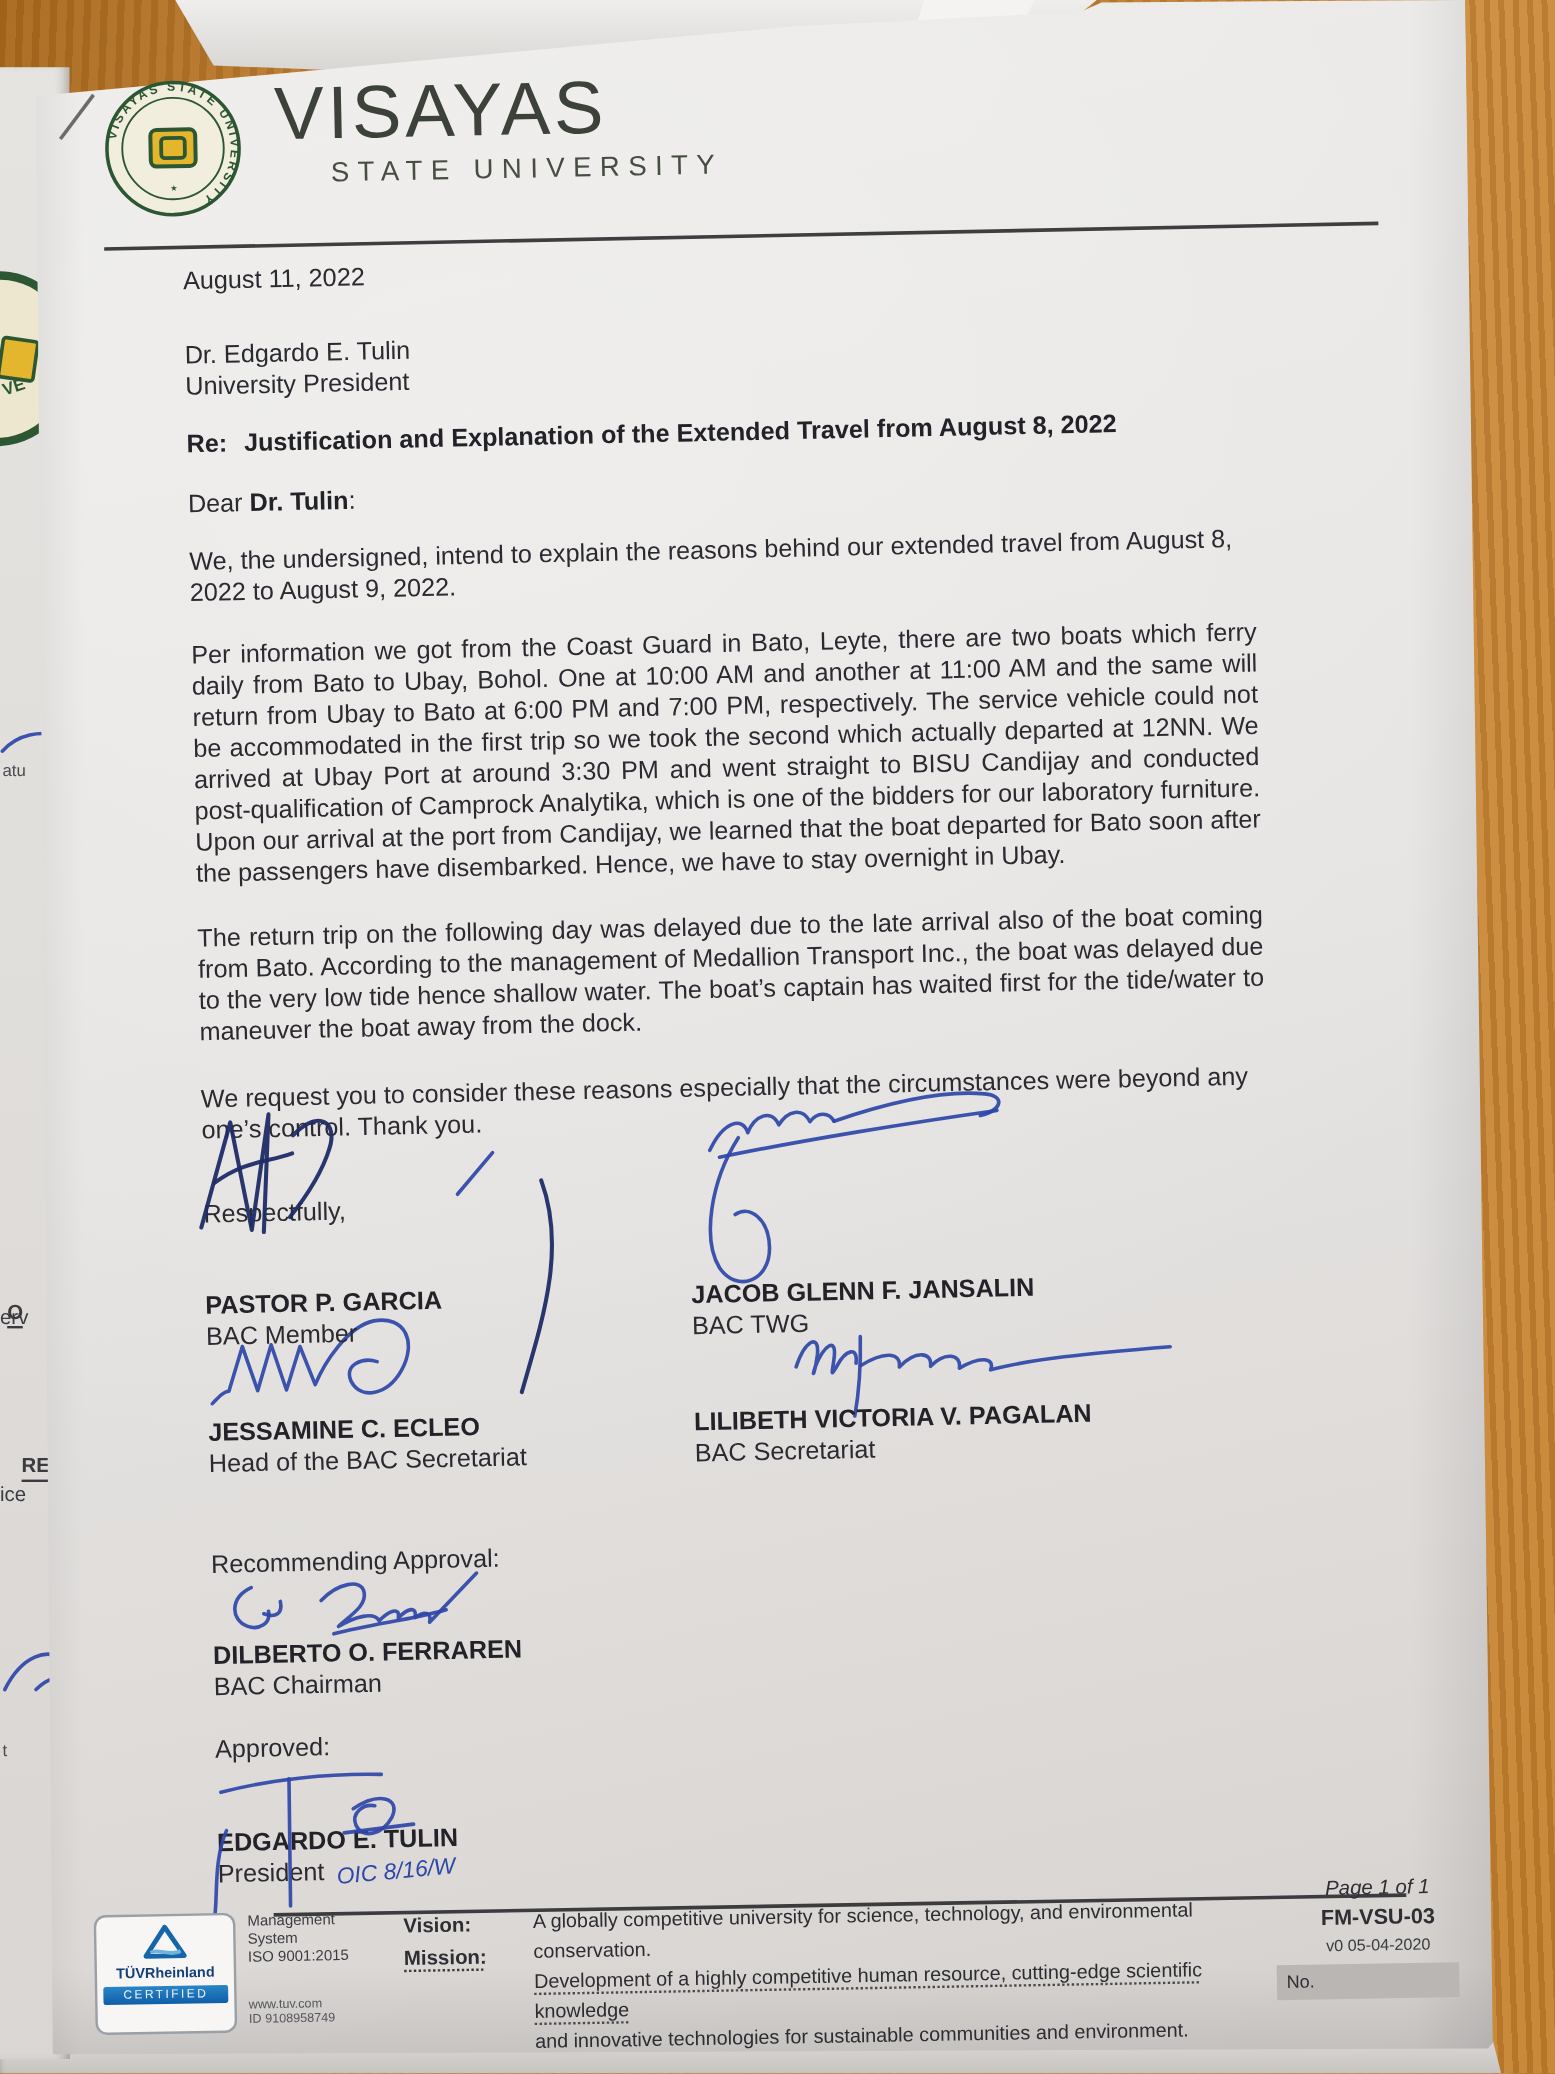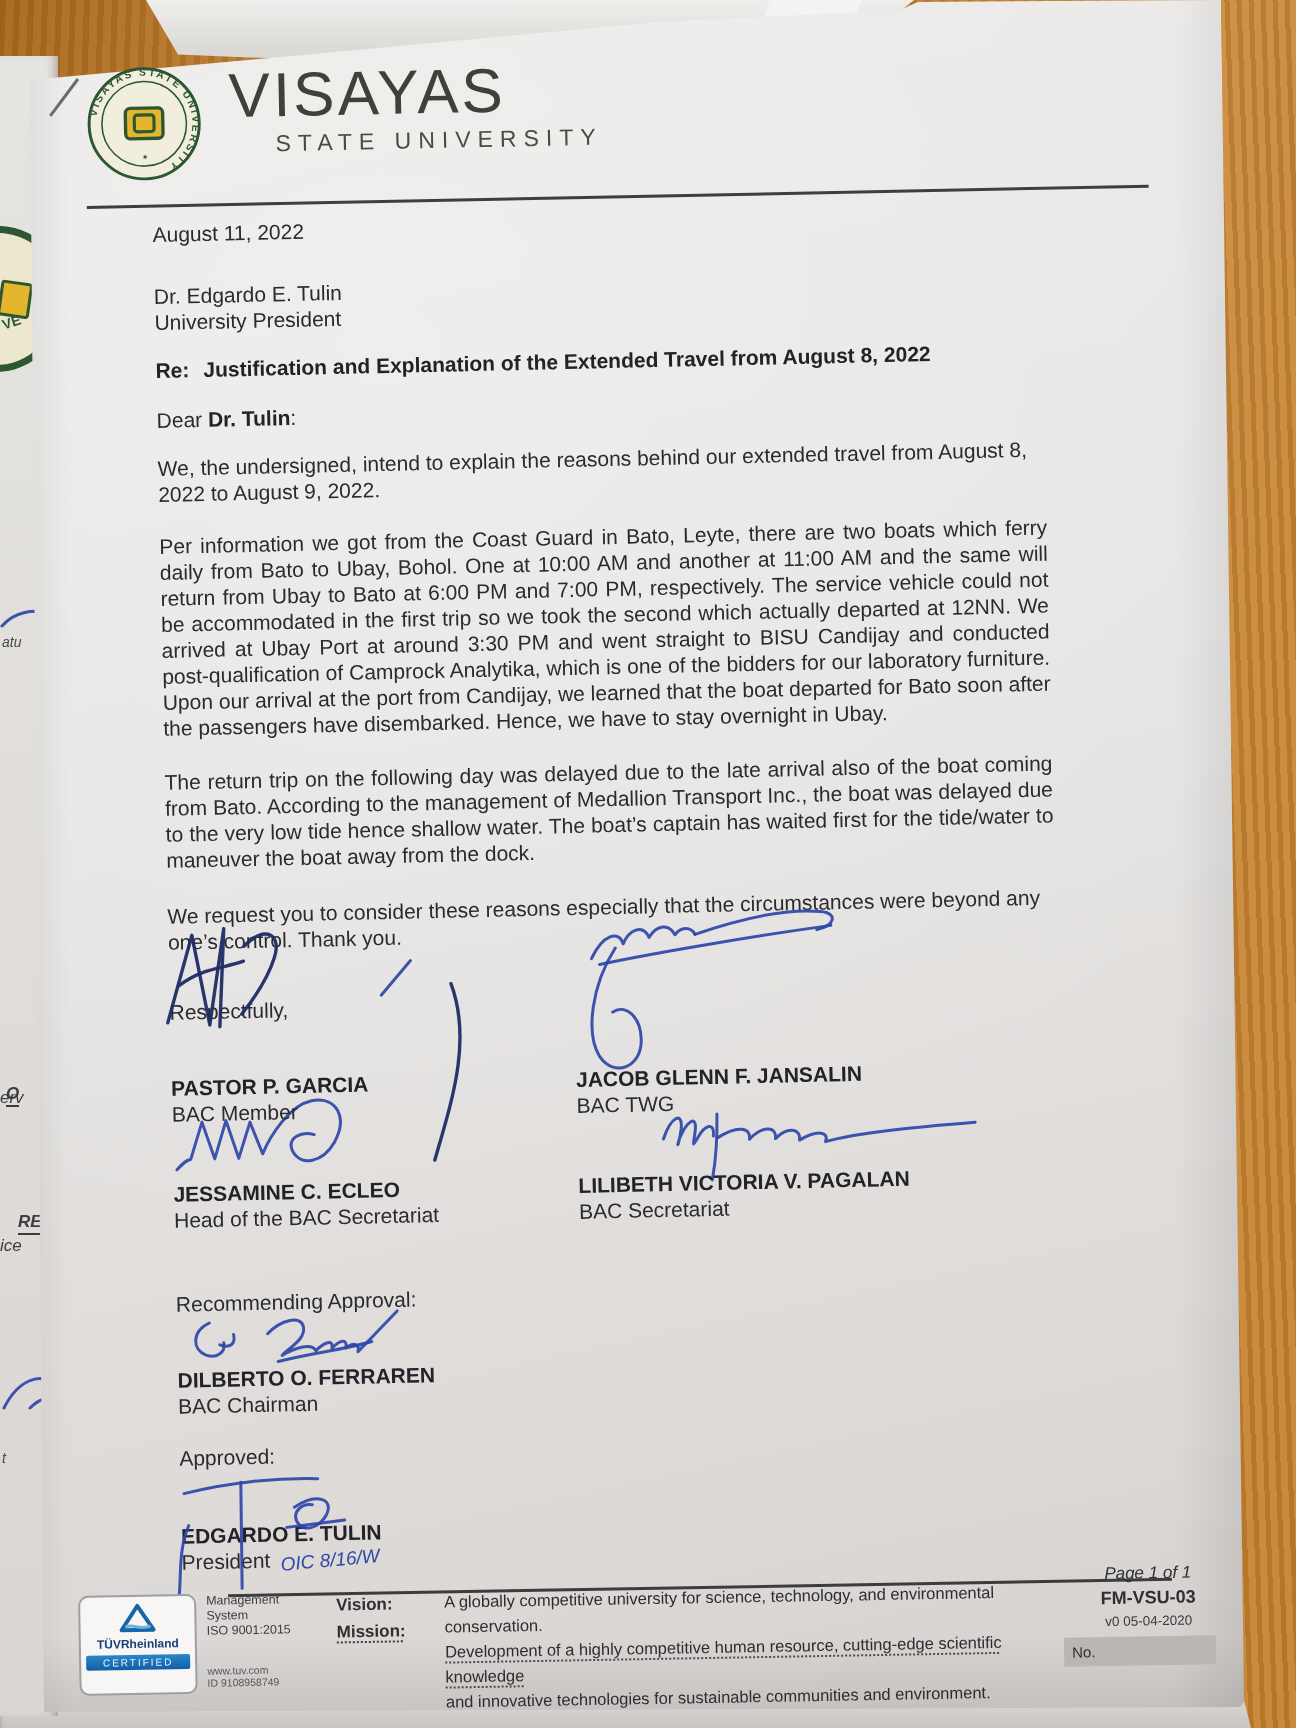--- a/index.html
+++ b/index.html
@@ -19,21 +19,21 @@
   .under-tab{position:absolute;left:762px;top:0;width:100px;height:30px;z-index:1;background:#f4f3f1;
     clip-path:polygon(8% 0,100% 0,86% 100%,0 86%);}
   .under-left{position:absolute;left:0;top:56px;width:58px;height:1660px;z-index:1;overflow:hidden;
     background:linear-gradient(#e6e4e1,#d9d6d3);
     box-shadow:inset -9px 0 10px -6px rgba(60,40,20,.35);}
   .under-bottom{position:absolute;left:0;top:1690px;width:1262px;height:38px;z-index:1;
     background:linear-gradient(#bdbab7,#d6d3d0 40%,#c7c4c1);
     box-shadow:inset 0 4px 6px -2px rgba(50,35,20,.5);}
 
   
-  .frag{position:absolute;color:#3b3b40;font-weight:bold;font-size:17px;font-style:italic;}
+  .frag{position:absolute;color:#3b3b40;font-weight:bold;font-size:17px;}
   .frag.u{border-bottom:2px solid #3b3b40;padding-bottom:1px;}
   .frag.small{font-weight:normal;font-size:14px;color:#4a4a4f;}
   .seal-frag{position:absolute;left:-70px;top:170px;width:122px;height:132px;border-radius:50%;
     border:7px solid #2d5733;background:#eee7cf;transform:rotate(8deg);}
   .seal-frag .core{position:absolute;left:62px;top:46px;width:26px;height:30px;background:#e4b62e;
     border:3px solid #2d5733;border-radius:4px;}
   .frag-ve{position:absolute;left:2px;top:258px;color:#2d5733;font-weight:bold;font-size:14px;transform:rotate(-18deg);}
 
   
   .paper{position:absolute;inset:0;z-index:2;

